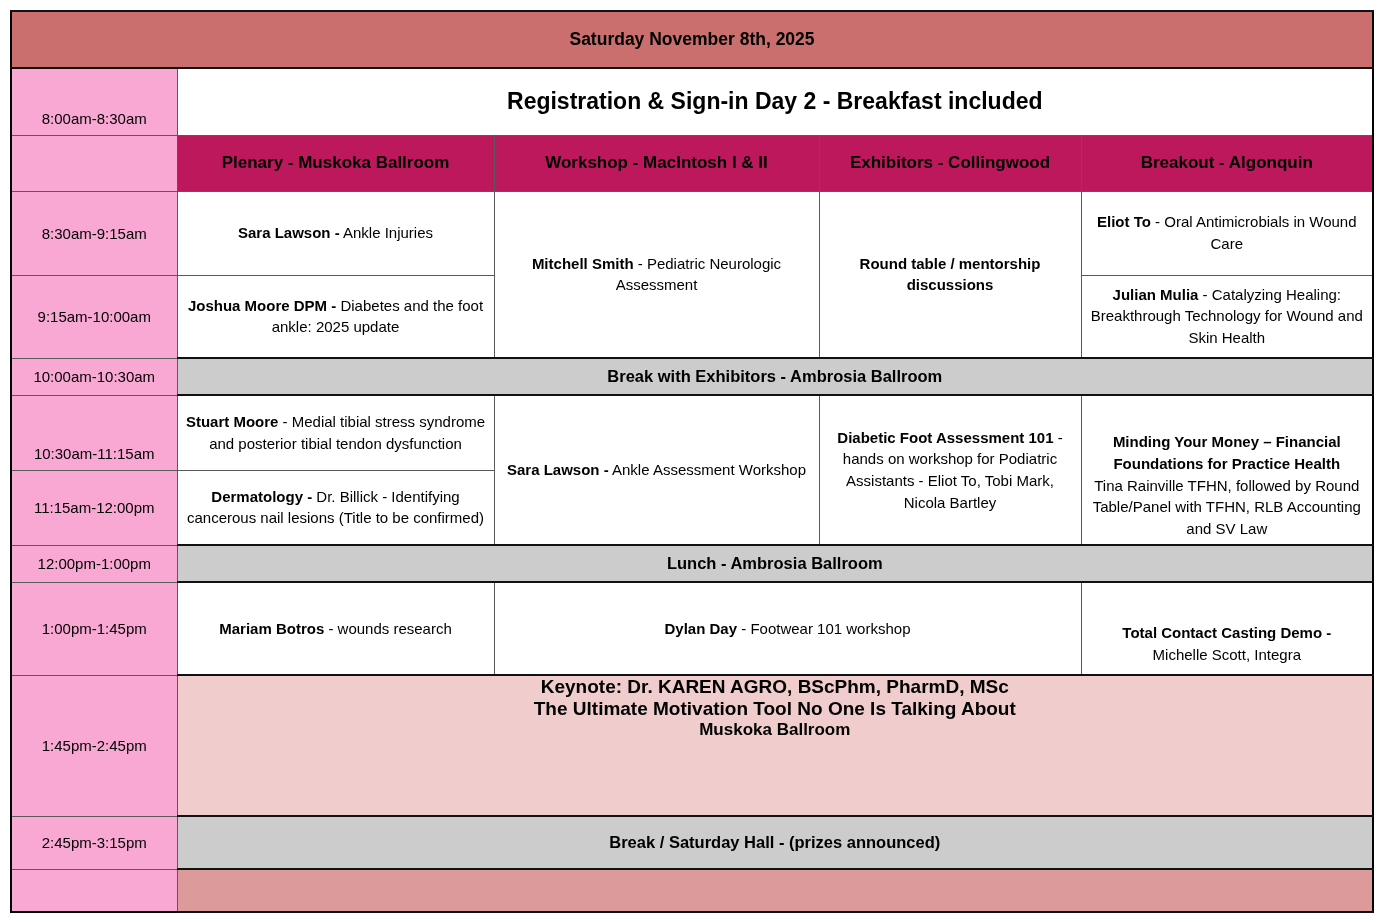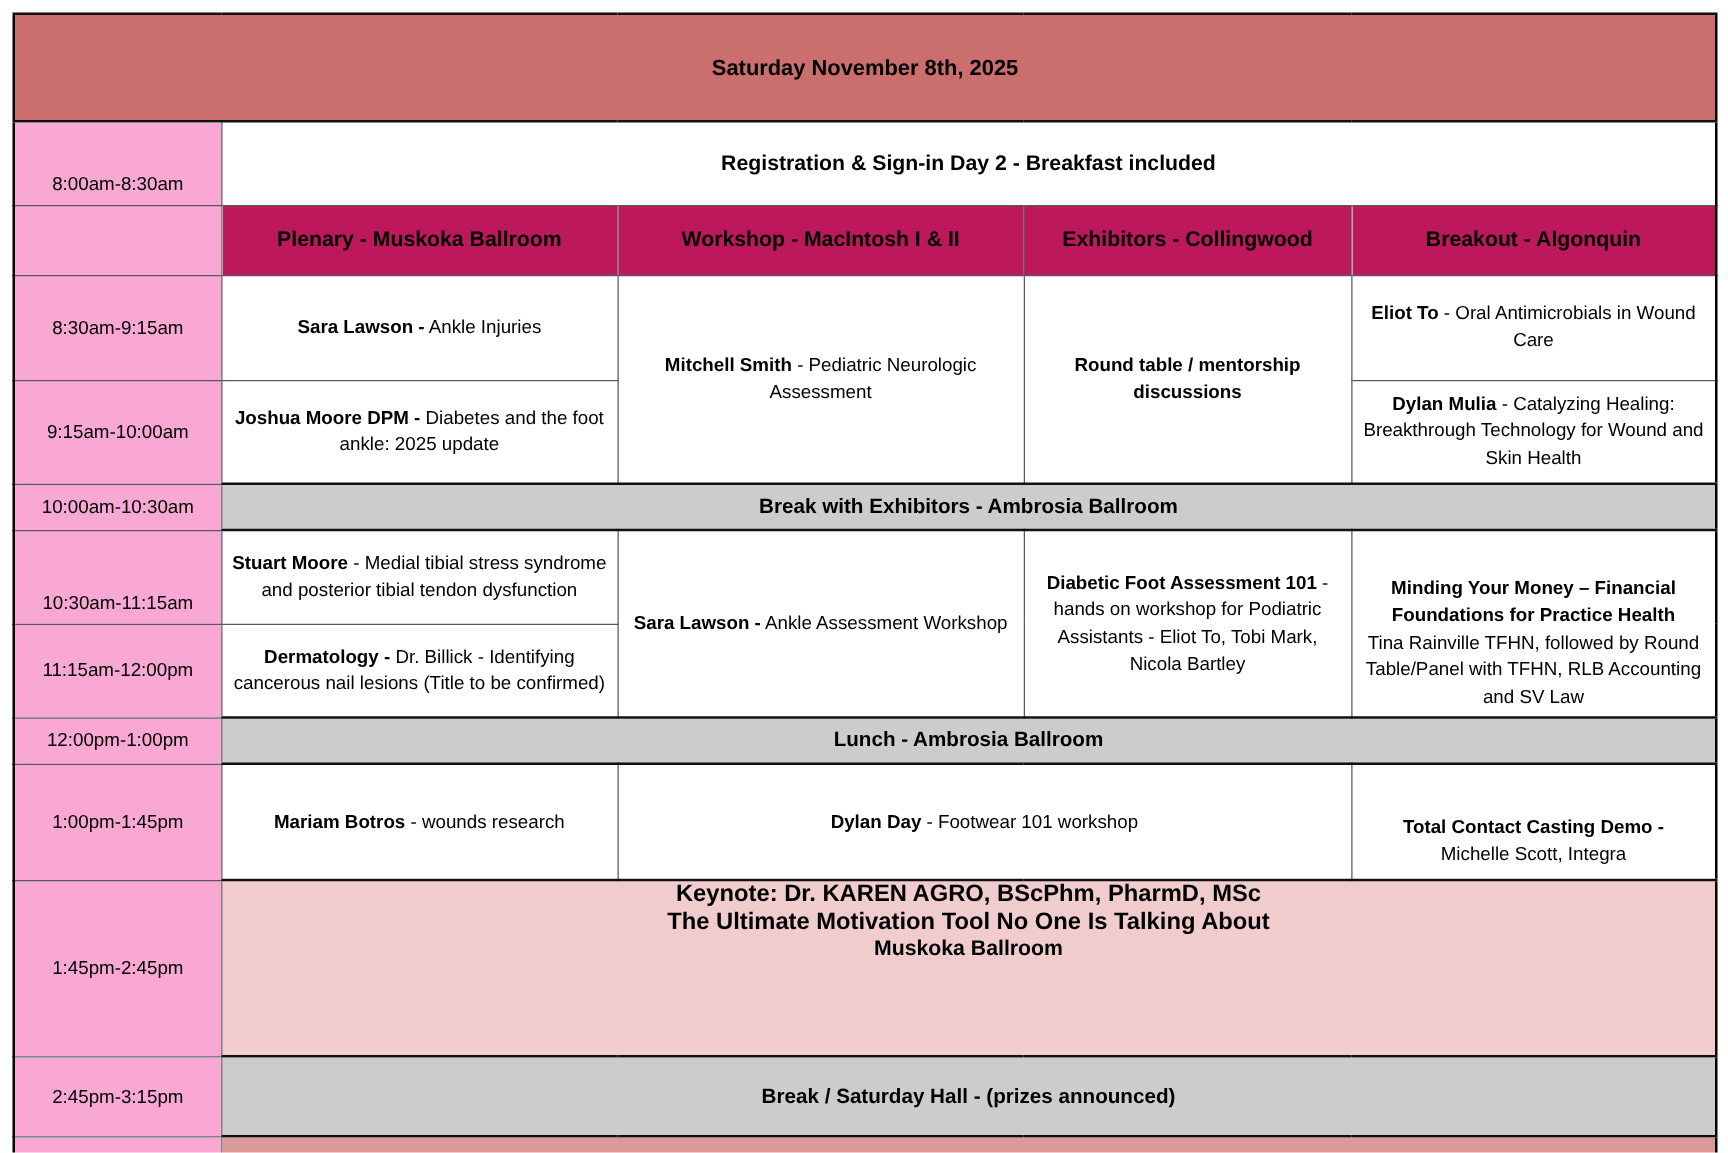--- a/index.html
+++ b/index.html
@@ -32,21 +32,21 @@
     background: #CB6E6E;
     font-weight: bold;
     font-size: 17.5px;
   }
   .time {
     font-size: 15px;
     padding: 2px 4px;
     background: #f9a8d4;
   }
   .va-bottom { vertical-align: bottom; padding-bottom: 8px; }
-  .reg-cell { font-weight: bold; font-size: 17px; background: #fff; }
+  .reg-cell { font-weight: bold; font-size: 23px; background: #fff; }
   .track-cell {
     background: #be185d;
     font-weight: bold;
     font-size: 17px;
   }
   .session {
     font-size: 15px;
     line-height: 1.45;
     background: #fff;
   }
@@ -77,21 +77,21 @@
 <table class="schedule">
   <colgroup>
     <col style="width:166px">
     <col style="width:317px">
     <col style="width:325px">
     <col style="width:262px">
     <col style="width:292px">
   </colgroup>
 
   <tbody>
-      <tr style="height:86px">
+      <tr style="height:57px">
     <td colspan="5" class="title-cell hdark">Saturday November 8th, 2025</td>
   </tr>
 
   <tr style="height:67px">
     <td class="time va-bottom">8:00am-8:30am</td>
     <td colspan="4" class="reg-cell">Registration &amp; Sign-in Day 2 - Breakfast included</td>
   </tr>
 
   <tr style="height:56px">
     <td class="time"></td>
@@ -105,21 +105,21 @@
     <td class="time">8:30am-9:15am</td>
     <td class="session"><span class="b">Sara Lawson -</span><span> Ankle Injuries</span></td>
     <td class="session" rowspan="2"><span class="b">Mitchell Smith</span><span> - Pediatric Neurologic Assessment</span></td>
     <td class="session" rowspan="2"><span class="b">Round table / mentorship discussions</span></td>
     <td class="session"><span class="b">Eliot To</span><span> - Oral Antimicrobials in Wound Care</span></td>
   </tr>
 
   <tr style="height:83px">
     <td class="time">9:15am-10:00am</td>
     <td class="session"><span class="b">Joshua Moore DPM -</span><span> Diabetes and the foot ankle: 2025 update</span></td>
-    <td class="session"><span class="b">Dylan Mulia</span><span> - Catalyzing Healing: Breakthrough Technology for Wound and Skin Health</span></td>
+    <td class="session"><span class="b">Julian Mulia</span><span> - Catalyzing Healing: Breakthrough Technology for Wound and Skin Health</span></td>
   </tr>
 
   <tr style="height:37px">
     <td class="time">10:00am-10:30am</td>
     <td colspan="4" class="break-cell hdark">Break with Exhibitors - Ambrosia Ballroom</td>
   </tr>
 
   <tr style="height:75px">
     <td class="time va-bottom">10:30am-11:15am</td>
     <td class="session"><span class="b">Stuart Moore</span><span> - Medial tibial stress syndrome and posterior tibial tendon dysfunction</span></td>
@@ -149,21 +149,21 @@
     <td class="time">1:45pm-2:45pm</td>
     <td colspan="4" class="keynote-cell hdark">
       <div class="keynote-inner">
         <div class="k-line1">Keynote: Dr. KAREN AGRO, BScPhm, PharmD, MSc</div>
         <div class="k-line2">The Ultimate Motivation Tool No One Is Talking About</div>
         <div class="k-line3">Muskoka Ballroom</div>
       </div>
     </td>
   </tr>
 
-  <tr style="height:64px">
+  <tr style="height:53px">
     <td class="time">2:45pm-3:15pm</td>
     <td colspan="4" class="break-cell hdark">Break / Saturday Hall - (prizes announced)</td>
   </tr>
 
   <tr style="height:43px">
     <td class="time"></td>
     <td colspan="4" class="footer-cell hdark"></td>
   </tr>
 </tbody>
   </table>

